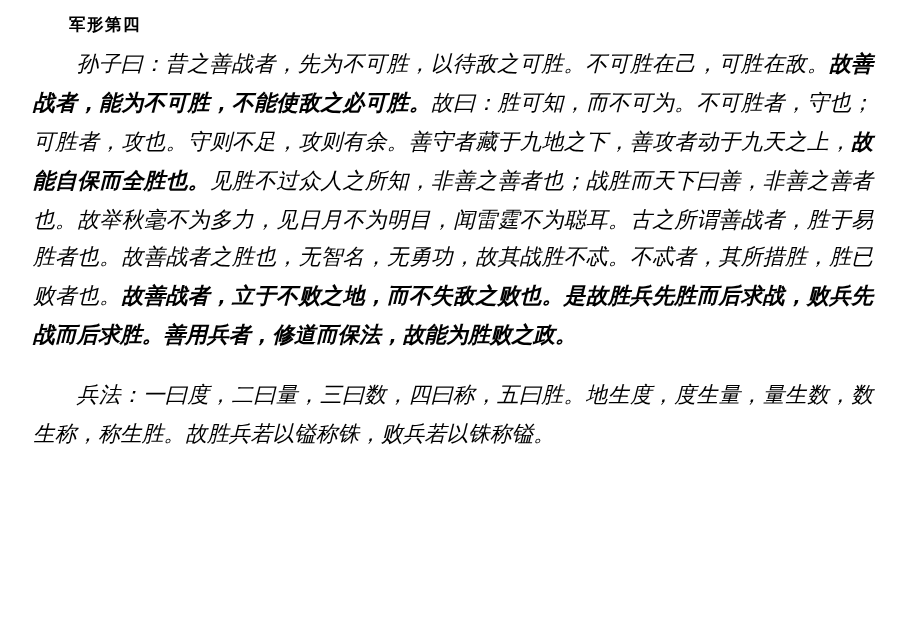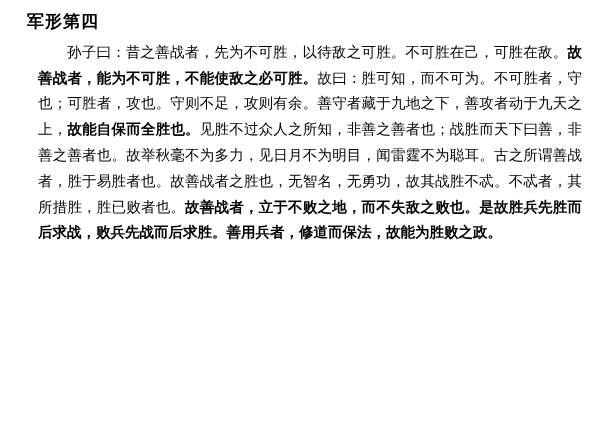--- a/index.html
+++ b/index.html
@@ -15,46 +15,48 @@
     overflow: hidden;
   }
   .page {
     width: 600px;
     height: 421px;
     box-sizing: border-box;
     padding: 10px 18px 0 22px;
     position: relative;
   }
   .chapter-title {
-    font-size: 17px;
+    font-size: 11px;
     font-weight: bold;
     letter-spacing: 1px;
-    margin: 0 0 6px 5px;
+    margin: 0 0 6px 24px;
     line-height: 1.4;
   }
   .para {
     font-size: 14.5px;
     line-height: 1.78;
     text-align: justify;
     text-justify: inter-ideograph;
-    margin: 0 0 10px 16px;
+    margin: 0 0 10px 0;
     text-indent: 2em;
     word-break: break-all;
+    font-style: italic;
   }
   .para.gap {
     margin-top: 14px;
   }
   .para .b {
     font-weight: bold;
   }
 </style>
 </head>
 <body>
 
 <div class="page">
 
   <h1 class="chapter-title">军形第四</h1>
 
   <div class="body-text">
     <p class="para" id="p1"><span>孙子曰：昔之善战者，先为不可胜，以待敌之可胜。不可胜在己，可胜在敌。</span><span class="b">故善战者，能为不可胜，不能使敌之必可胜。</span><span>故曰：胜可知，而不可为。不可胜者，守也；可胜者，攻也。守则不足，攻则有余。善守者藏于九地之下，善攻者动于九天之上，</span><span class="b">故能自保而全胜也。</span><span>见胜不过众人之所知，非善之善者也；战胜而天下曰善，非善之善者也。故举秋毫不为多力，见日月不为明目，闻雷霆不为聪耳。古之所谓善战者，胜于易胜者也。故善战者之胜也，无智名，无勇功，故其战胜不忒。不忒者，其所措胜，胜已败者也。</span><span class="b">故善战者，立于不败之地，而不失敌之败也。是故胜兵先胜而后求战，败兵先战而后求胜。善用兵者，修道而保法，故能为胜败之政。</span></p>
+    <p class="para gap" id="p2"><span>兵法：一曰度，二曰量，三曰数，四曰称，五曰胜。地生度，度生量，量生数，数生称，称生胜。故胜兵若以镒称铢，败兵若以铢称镒。</span></p>
   </div>
 
 </div>
 
 </body></html>

